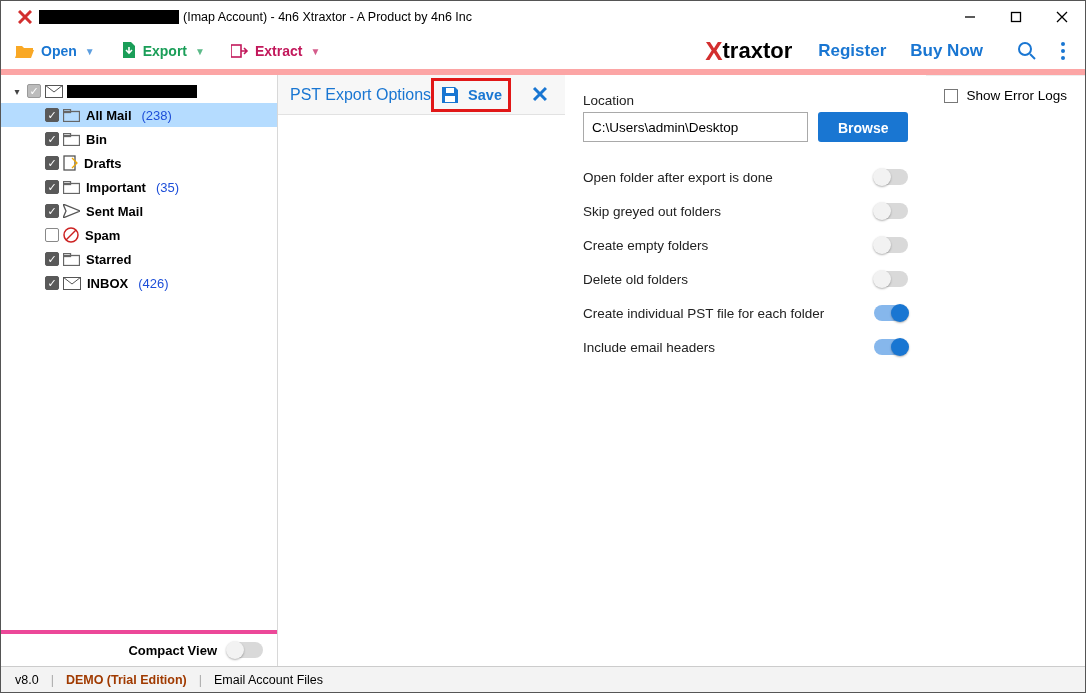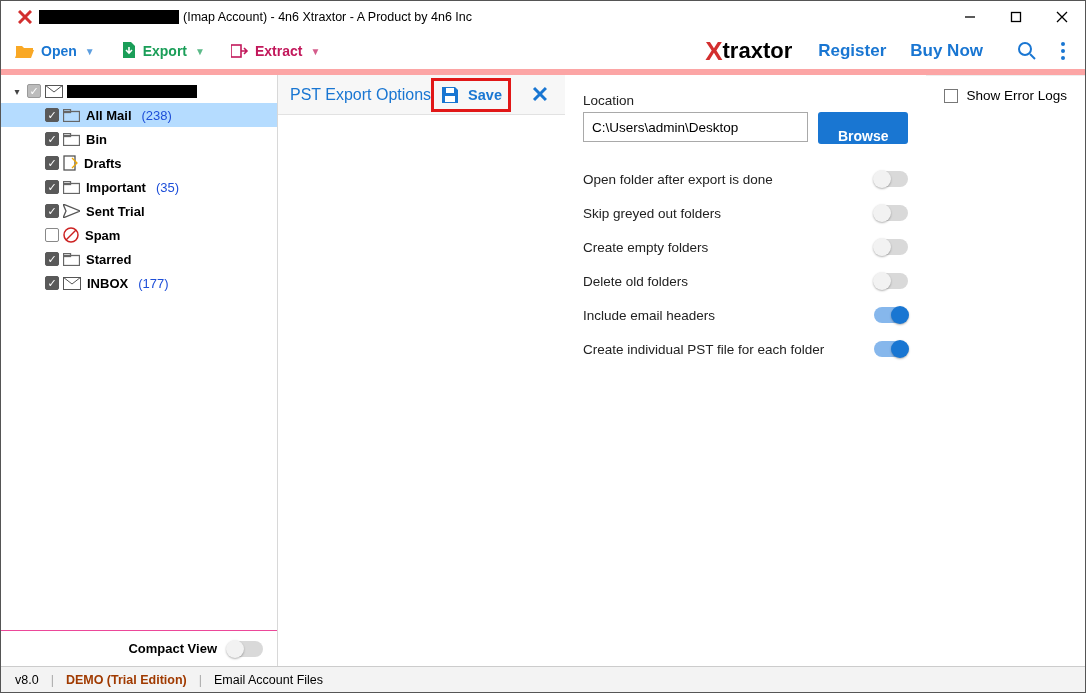--- a/index.html
+++ b/index.html
@@ -30,33 +30,33 @@
   .tree-row { display:flex; align-items:center; height:24px; padding-left:10px; gap:4px; }
   .tree-row.level1 { padding-left: 44px; }
   .tree-row.selected { background:#b5dcff; }
   .expander { width:12px; display:inline-flex; justify-content:center; font-size:10px; color:#444; }
   .chk { width:14px; height:14px; border:1px solid #888; border-radius:2px; display:inline-flex; align-items:center; justify-content:center; font-size:11px; }
   .chk.checked { background:#595959; border-color:#595959; color:#fff; }
   .chk.half { background:#bcbcbc; border-color:#9a9a9a; color:#fff; }
   .tree-label { margin-left:2px;font-weight:bold; }
   .tree-count { color:#1d4ed8; margin-left:6px; }
   .redact-tree { background:#000; height:13px; width:130px; }
-  .compact-bar { border-top:1px solid #ec4899; height:36px; display:flex; align-items:center; justify-content:flex-end; padding:0 14px; font-size:13px; font-weight:600; gap:10px; }
+  .compact-bar { border-top:4px solid #ec4899; height:36px; display:flex; align-items:center; justify-content:flex-end; padding:0 14px; font-size:13px; font-weight:600; gap:10px; }
   
   .main { flex:1; display:flex; flex-direction:row; }
   .panel-header { height:40px; border-bottom:1px solid #e2e2e2; display:flex; align-items:center; padding:0 12px; background:#f7f7f7; }
   .panel-title { color:#1976d2; font-size:16px; font-weight:500; }
   .panel-header .spacer { flex:1; }
   .save-wrap { border:3px solid #e11717; padding:4px 6px; display:flex; align-items:center; gap:8px; color:#1976d2; font-weight:600; font-size:14.5px; cursor:pointer; }
   .close-x { color:#1976d2; font-size:22px; font-weight:700; margin-left:16px; cursor:pointer; width:26px; text-align:center; }
   .panel-body { flex:1; padding:18px 18px 4px 18px; overflow:auto; font-size:13.5px; color:#222; }
   .field-label { margin-bottom:4px; }
   .loc-row { display:flex; gap:10px; margin-bottom:18px; }
   .loc-input { flex:1; height:30px; border:1px solid #a9a9a9; padding:0 8px; font-size:13.5px; }
-  .browse-btn { background:#1976d2; color:#fff; border:none; height:30px; padding:16px 20px; font-size:14px; font-weight:600; border-radius:3px; cursor:pointer; }
+  .browse-btn { background:#1976d2; color:#fff; border:none; height:30px; padding:8px 20px; font-size:14px; font-weight:600; border-radius:3px; cursor:pointer; }
   .opt-row { display:flex; align-items:center; height:34px; }
   .opt-label { width:300px; }
   .toggle { width:36px; height:16px; border-radius:10px; position:relative; cursor:pointer; }
   .toggle .knob { position:absolute; width:18px; height:18px; border-radius:50%; top:-1px; box-shadow:0 1px 2px rgba(0,0,0,.3); }
   .toggle.off { background:#d9d9d9; }
   .toggle.off .knob { left:-1px; background:#f2f2f2; }
   .toggle.on { background:#86b7ec; }
   .toggle.on .knob { right:-1px; background:#1976d2; }
   .panel-footer { height:40px; border-top:1px solid #eee; display:flex; align-items:center; padding:0 18px; font-size:13.5px; gap:8px; }
   .sq-chk { width:14px; height:14px; border:1.5px solid #777; }
@@ -205,21 +205,21 @@
             <span class="tree-label">Important</span>
             <span class="tree-count">(35)</span>
           </div>
           <div class="tree-row level1">
             <span class="chk checked">✓</span>
             <span>
               <svg width="17" height="14" viewBox="0 0 17 14">
                 <path d="M0 0 L17 7 L0 14 L3 7z" fill="none" stroke="#555" stroke-width="1.3"></path>
               </svg>
             </span>
-            <span class="tree-label">Sent Trial</span>
+            <span class="tree-label">Sent Mail</span>
           </div>
           <div class="tree-row level1">
             <span class="chk "></span>
             <span>
               <svg width="16" height="16" viewBox="0 0 16 16">
                 <circle cx="8" cy="8" r="7" fill="none" stroke="#c22" stroke-width="1.5"></circle>
                 <line x1="3" y1="13" x2="13" y2="3" stroke="#c22" stroke-width="1.5"></line>
               </svg>
             </span>
             <span class="tree-label">Spam</span>
@@ -236,21 +236,21 @@
           </div>
           <div class="tree-row level1">
             <span class="chk checked">✓</span>
             <span>
               <svg width="18" height="13" viewBox="0 0 18 13">
                 <rect x="0.5" y="0.5" width="17" height="12" fill="#fff" stroke="#555"></rect>
                 <path d="M0 0 L9 7 L18 0" fill="none" stroke="#555"></path>
               </svg>
             </span>
             <span class="tree-label">INBOX</span>
-            <span class="tree-count">(177)</span>
+            <span class="tree-count">(426)</span>
           </div>
         </div>
     </div>
     <div class="compact-bar">
       <span>Compact View</span>
       <span class="toggle off">
           <span class="knob"></span>
         </span>
     </div>
   </div>
@@ -297,27 +297,27 @@
               <span class="knob"></span>
             </span>
           </div>
           <div class="opt-row">
             <span class="opt-label">Delete old folders</span>
             <span class="toggle off">
               <span class="knob"></span>
             </span>
           </div>
           <div class="opt-row">
+            <span class="opt-label">Create individual PST file for each folder</span>
+            <span class="toggle on">
+              <span class="knob"></span>
+            </span>
+          </div>
+          <div class="opt-row">
             <span class="opt-label">Include email headers</span>
-            <span class="toggle on">
-              <span class="knob"></span>
-            </span>
-          </div>
-          <div class="opt-row">
-            <span class="opt-label">Create individual PST file for each folder</span>
             <span class="toggle on">
               <span class="knob"></span>
             </span>
           </div>
         </div>
     </div>
 
     <div class="panel-footer">
       <span class="sq-chk"></span>
       <span>Show Error Logs</span>

